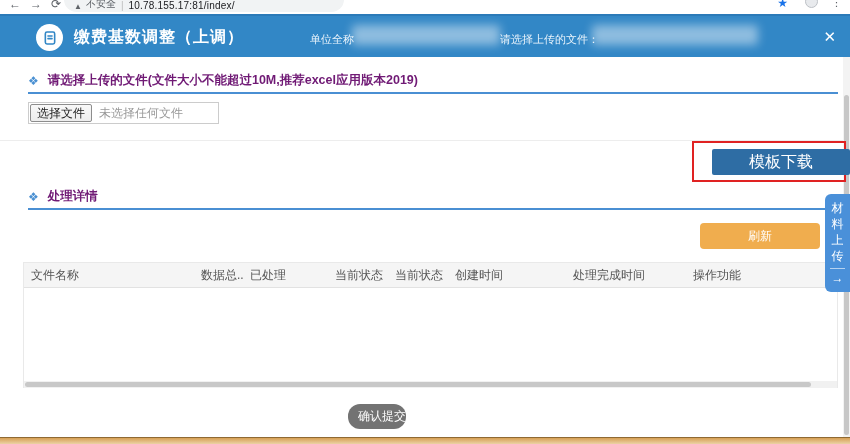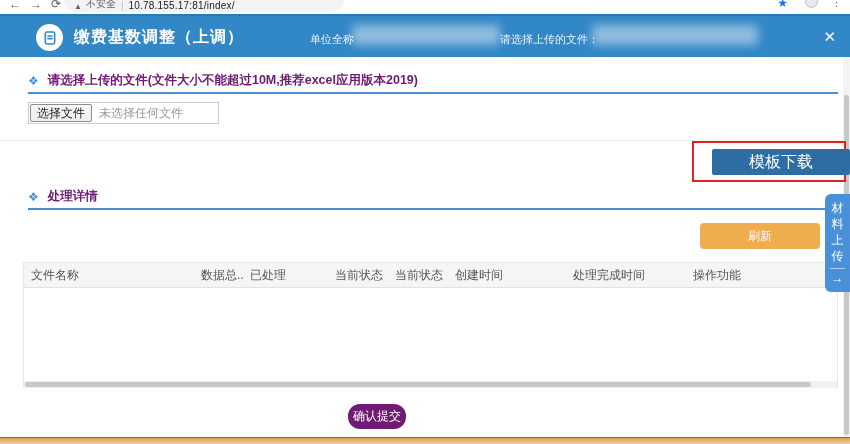--- a/index.html
+++ b/index.html
@@ -69,21 +69,21 @@
   .vscroll { position:absolute; right:0; top:57px; width:7px; height:380px; background:#f3f3f3; z-index:5; }
   .vscroll .vthumb { position:absolute; left:1px; top:38px; width:5px; height:340px; background:#c7c7c7; border-radius:3px; cursor:pointer; }
 
   
   .side-tab { position:absolute; right:0; top:194px; width:25px; height:98px; background:#4a90d9; border-radius:6px 0 0 6px; z-index:28; display:flex; flex-direction:column; align-items:center; padding-top:6px; cursor:pointer; }
   .side-tab .ch { color:#ffffff; font-size:12px; line-height:16px; }
   .side-tab .tab-div { width:15px; height:1px; background:rgba(255,255,255,0.6); margin:4px 0 2px 0; }
   .side-tab .arr { color:#ffffff; font-size:12px; line-height:14px; }
 
   
-  .submit-btn { position:absolute; left:348px; top:404px; width:58px; height:25px; background:#701a75; border:none; border-radius:12px; color:#ffffff; font-size:12px; cursor:pointer; font-family:"Liberation Sans",sans-serif; }
+  .submit-btn { position:absolute; left:348px; top:404px; width:58px; height:25px; background:#737373; border:none; border-radius:12px; color:#ffffff; font-size:12px; cursor:pointer; font-family:"Liberation Sans",sans-serif;text-align:right; }
 
   
   .bottom-bar { position:absolute; left:0; top:437px; width:850px; height:7px; border-top:1px solid #8f6a33; background:linear-gradient(#d79f55,#ecd2a6); }
 </style>
 </head>
 <body>
 
 <div class="screen">
 
   <div class="browser-bar">

